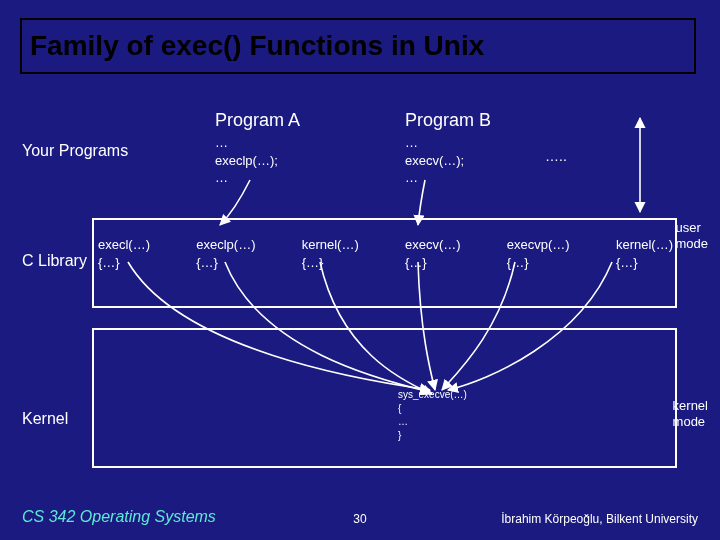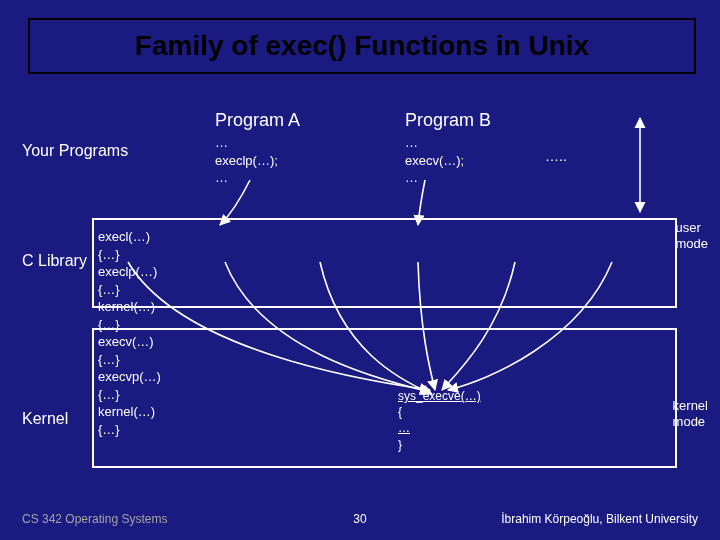--- a/index.html
+++ b/index.html
@@ -7,23 +7,22 @@
     width: 720px;
     height: 540px;
     background: #1a1a80;
     font-family: Arial, sans-serif;
     color: #000;
     position: relative;
     overflow: hidden;
   }
   .title-box {
     border: 2px solid #000;
-    margin: 18px 24px 8px 28px;
-    padding: 10px 21px;
-    text-align: center;
+    margin: 18px 24px 8px 20px;
+    padding: 10px 8px;
   }
   .title {
     color: #000;
     font-size: 28px;
     font-weight: bold;
   }
   .row-label {
     position: absolute;
     color: #fff;
     font-size: 16px;
@@ -56,53 +55,52 @@
     position: absolute;
     left: 92px;
     top: 328px;
     width: 585px;
     height: 140px;
     border: 2px solid #fff;
   }
   .clib-funcs {
     position: absolute;
     left: 98px;
-    top: 228px;
+    top: 236px;
     width: 575px;
     color: #fff;
     font-size: 13px;
     display: flex;
     justify-content: space-between;
-    flex-direction: column;
   }
   .clib-funcs > div {
     line-height: 1.35;
     white-space: pre;
   }
   .sys-block {
     position: absolute;
     left: 398px;
     top: 388px;
     color: #fff;
-    font-size: 12px;
+    font-size: 10px;
     line-height: 1.35;
-    text-decoration: underline;
   }
   .mode-label {
     position: absolute;
     color: #fff;
     font-size: 13px;
     line-height: 1.2;
   }
   .footer-left {
     position: absolute;
     left: 22px;
     bottom: 14px;
-    color: #a3a3a3;
-    font-size: 12px;
+    color: #5eead4;
+    font-size: 16px;
+    font-style: italic;
   }
   .footer-center {
     position: absolute;
     left: 0; right: 0;
     bottom: 14px;
     text-align: center;
     color: #fff;
     font-size: 12px;
   }
   .footer-right {

